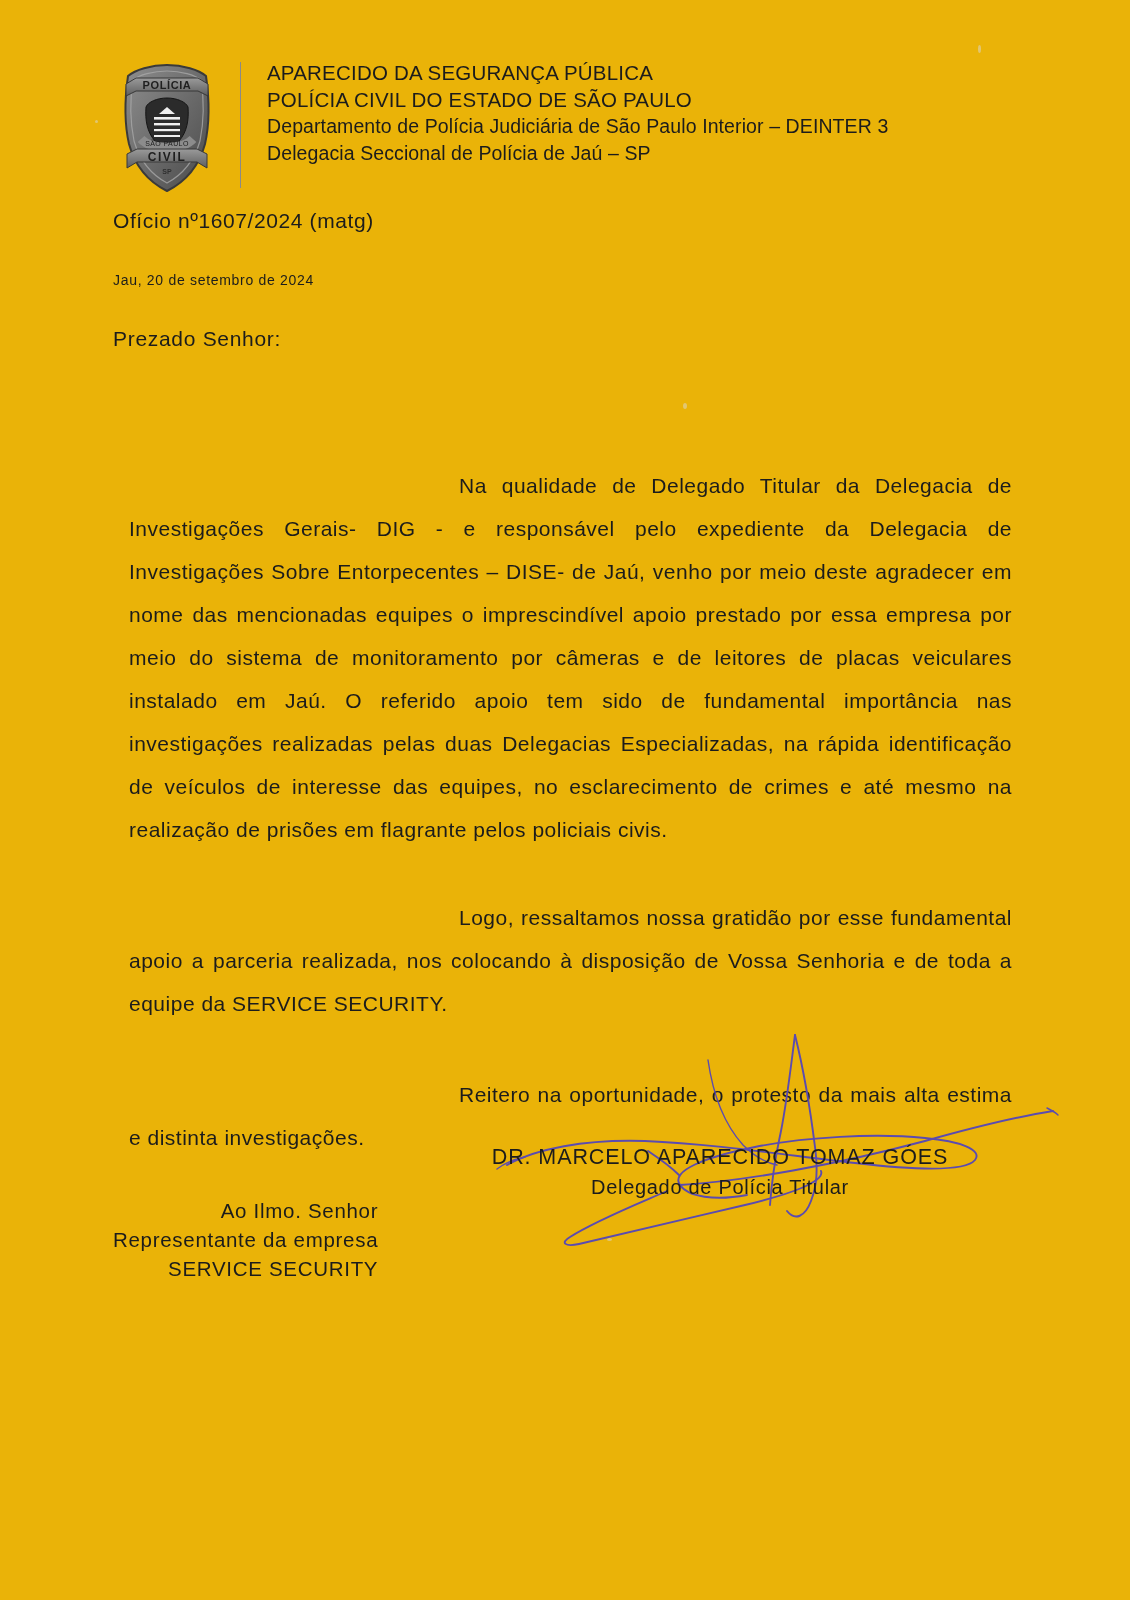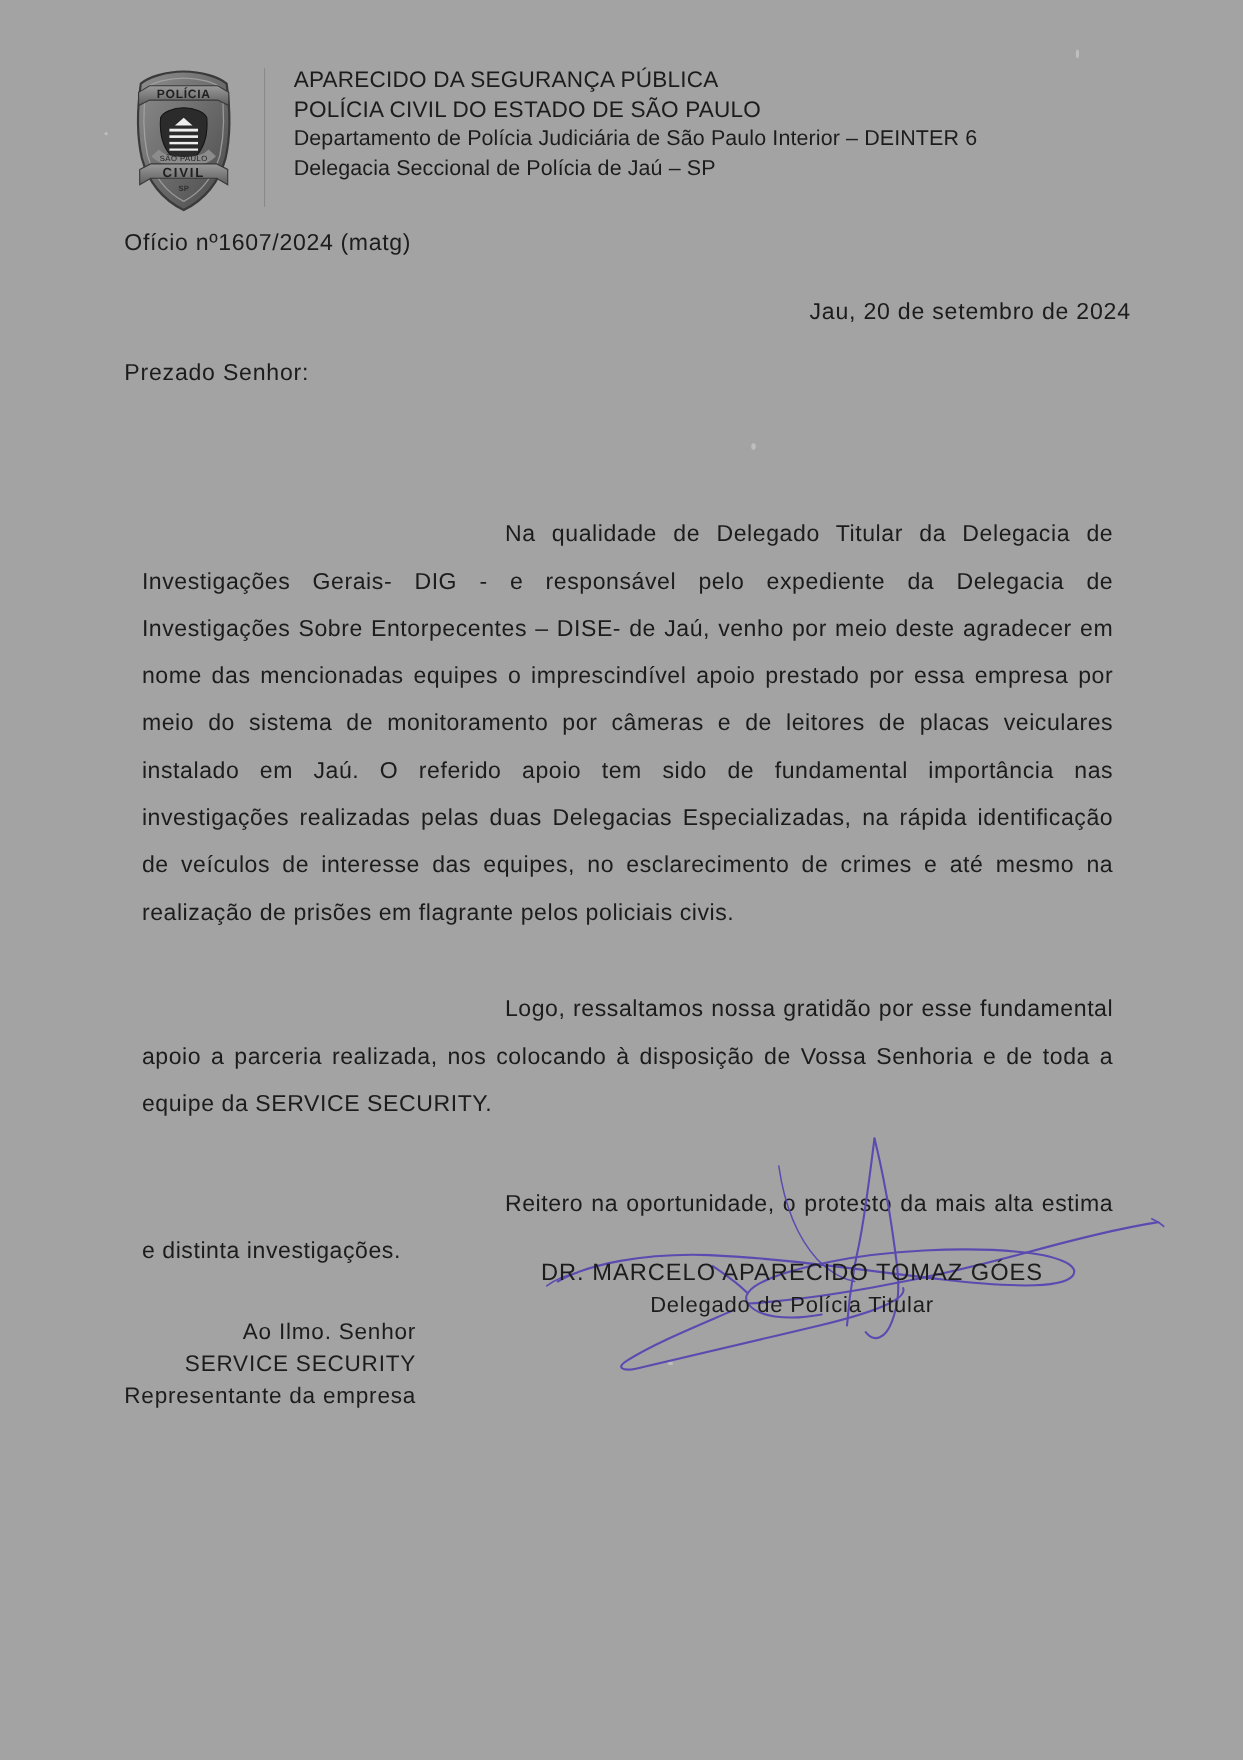--- a/index.html
+++ b/index.html
@@ -5,21 +5,21 @@
 <style>
   html, body {
     margin: 0;
     padding: 0;
     background: #ffffff;
   }
   .page {
     position: relative;
     width: 1130px;
     height: 1600px;
-    background: #a3a3a3;
+    background: #eab308;
     font-family: "Liberation Sans", sans-serif;
     color: #1a1a1a;
     overflow: hidden;
   }
 
   
   .letterhead {
     position: absolute;
     left: 112px;
     top: 58px;
@@ -71,22 +71,22 @@
     font-size: 21px;
     letter-spacing: 0.6px;
     color: #1c1c1c;
   }
 
   .datebox {
     position: absolute;
     left: 113px;
     top: 272px;
     width: 915px;
-    text-align: right;
-    font-size: 21px;
+    text-align: left;
+    font-size: 14px;
     letter-spacing: 0.7px;
     color: #1c1c1c;
   }
 
   .salutation {
     position: absolute;
     left: 113px;
     top: 327px;
     font-size: 21px;
     letter-spacing: 0.7px;
@@ -221,21 +221,21 @@
         <text x="48" y="99" font-family="'Liberation Sans',sans-serif" font-size="12" font-weight="bold" fill="#1f1f1f" text-anchor="middle" letter-spacing="1.6">CIVIL</text>
         <text x="48" y="112" font-family="'Liberation Sans',sans-serif" font-size="7" font-weight="bold" fill="#2f2f2f" text-anchor="middle">SP</text>
       </svg>
     </div>
 
     <div class="divider"></div>
 
     <div class="org-lines">
       <div class="org-line caps">APARECIDO DA SEGURANÇA PÚBLICA</div>
       <div class="org-line caps">POLÍCIA CIVIL DO ESTADO DE SÃO PAULO</div>
-      <div class="org-line">Departamento de Polícia Judiciária de São Paulo Interior – DEINTER 6</div>
+      <div class="org-line">Departamento de Polícia Judiciária de São Paulo Interior – DEINTER 3</div>
       <div class="org-line">Delegacia Seccional de Polícia de Jaú – SP</div>
     </div>
   </div>
 
   <div class="oficio">Ofício nº1607/2024 (matg)</div>
   <div class="datebox">Jau, 20 de setembro de 2024</div>
   <div class="salutation">Prezado Senhor:</div>
 
   <div class="body-block">
     <p class="para p1">Na qualidade de Delegado Titular da Delegacia de Investigações Gerais- DIG - e responsável pelo expediente da Delegacia de Investigações Sobre Entorpecentes – DISE- de Jaú, venho por meio deste agradecer em nome das mencionadas equipes o imprescindível apoio prestado por essa empresa por meio do sistema de monitoramento por câmeras e de leitores de placas veiculares instalado em Jaú. O referido apoio tem sido de fundamental importância nas investigações realizadas pelas duas Delegacias Especializadas, na rápida identificação de veículos de interesse das equipes, no esclarecimento de crimes e até mesmo na realização de prisões em flagrante pelos policiais civis.</p>
@@ -264,17 +264,17 @@
     <path class="sig-path" d="M193 146 C205 154 216 162 224 170"></path>
   </svg>
 
   <div class="signer">
     <div class="signer-name">DR. MARCELO APARECIDO TOMAZ GÓES</div>
     <div class="signer-title">Delegado de Polícia Titular</div>
   </div>
 
   <div class="addressee">
     <div>Ao Ilmo. Senhor</div>
+    <div>Representante da empresa</div>
     <div>SERVICE SECURITY</div>
-    <div>Representante da empresa</div>
   </div>
 
 </div>
 
 </body></html>

